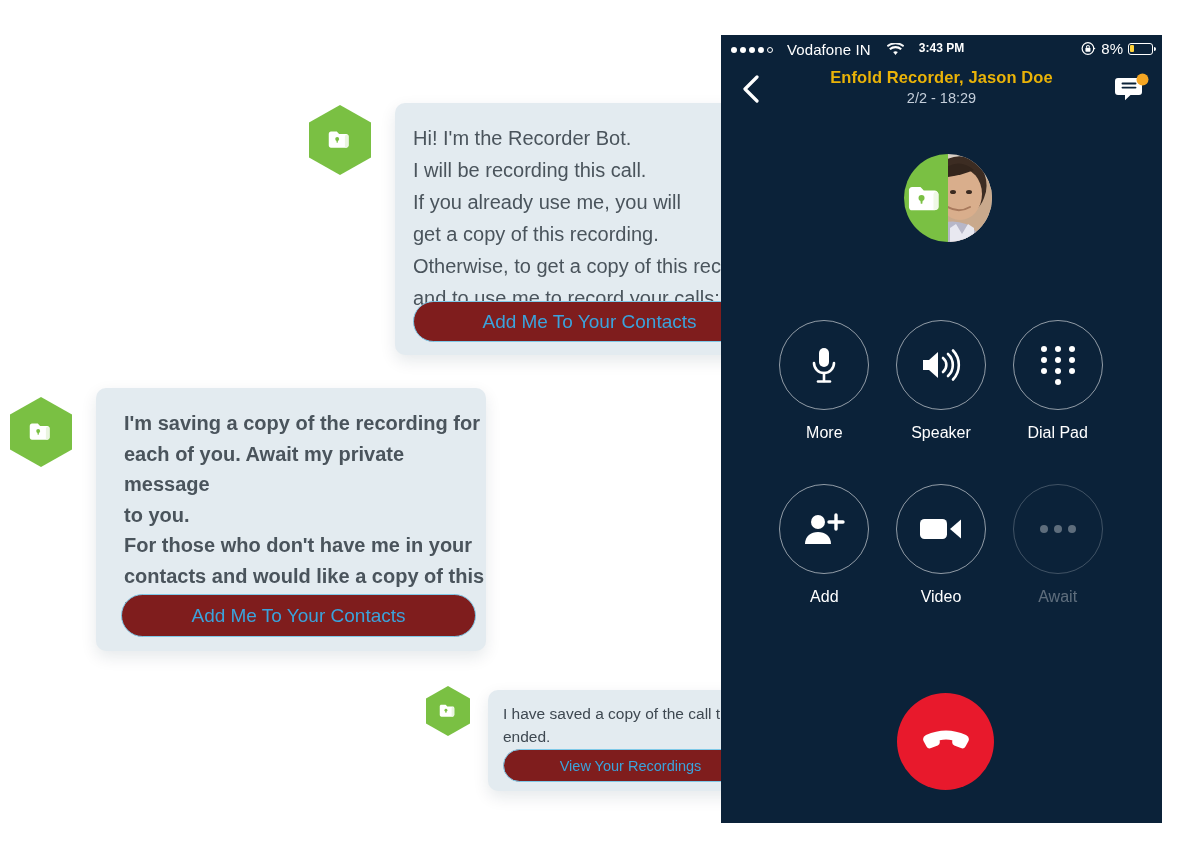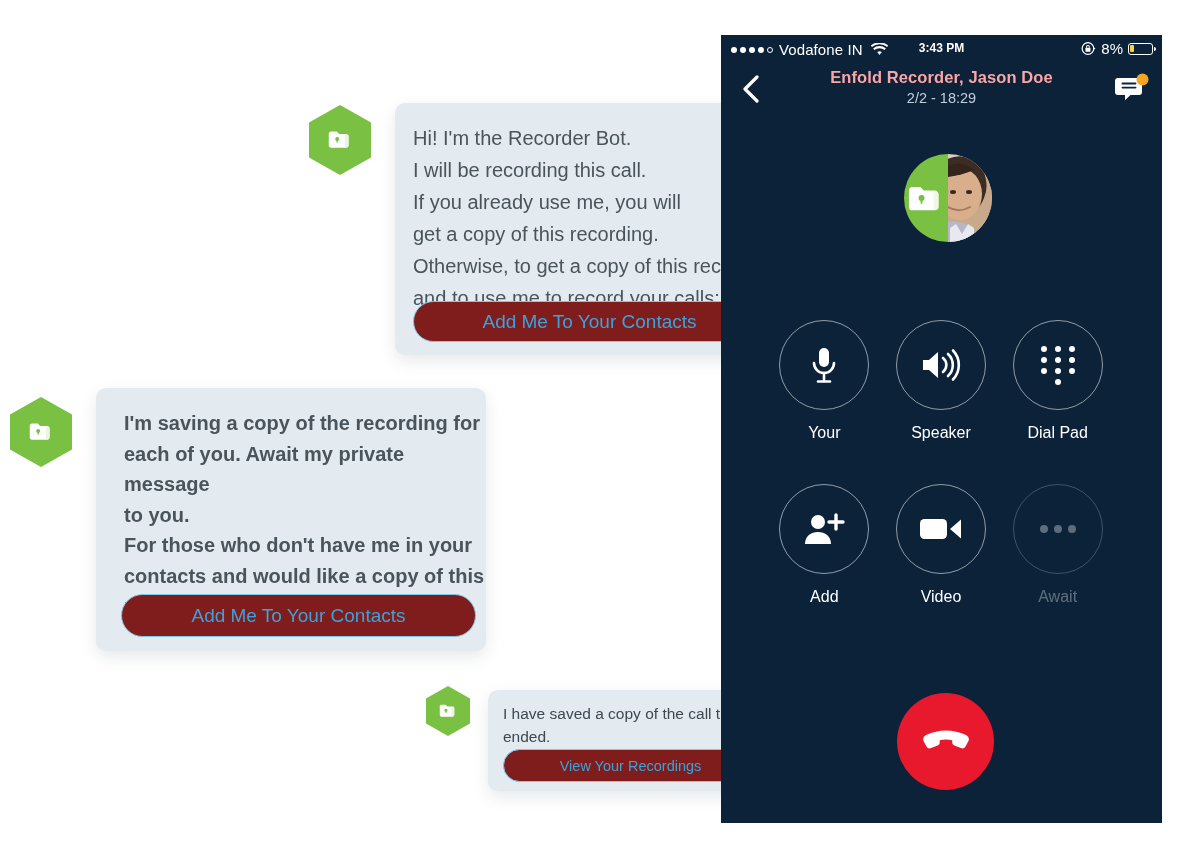--- a/index.html
+++ b/index.html
@@ -76,21 +76,21 @@
     height: 788px;
     background: #0B2239;
     overflow: hidden;
   }
 
   
   #status-bar {
     position: absolute; left: 0; top: 0; width: 100%; height: 30px;
     color: #ffffff; font-size: 15px;
   }
-  #carrier-block { position:absolute; left:10px; top:6px; display:flex; align-items:center; gap:6px; }
+  #carrier-block { position:absolute; left:10px; top:6px; display:flex; align-items:center; gap:14px; }
   .sig-dots { display:flex; align-items:center; gap:3px; }
   .sig-dots i { width:6px; height:6px; border-radius:50%; background:#fff; display:block; }
   .sig-dots i.hollow { background:transparent; border:1px solid #fff; width:4px; height:4px; }
   #carrier-name { font-size:15px; letter-spacing:.1px; }
   #clock { position:absolute; left:0; right:0; top:6px; text-align:center; font-size:12px; font-weight:bold; }
   #status-right { position:absolute; right:9px; top:5px; display:flex; align-items:center; gap:5px; }
   #battery-pct { font-size:15px; }
   .battery {
     width: 25px; height: 12px; border:1.4px solid #ffffff; border-radius:3px;
     position: relative; box-sizing: border-box; padding:1.3px;
@@ -101,21 +101,21 @@
   }
   .battery i { display:block; height:100%; width:18%; background:#FFD23A; border-radius:1px; }
 
   
   #nav-bar { position:absolute; left:0; top:30px; width:100%; height:50px; }
   #back-button {
     position:absolute; left:12px; top:6px; width:34px; height:36px;
     display:flex; align-items:center; justify-content:center; cursor:pointer;
   }
   #nav-titles { position:absolute; left:70px; right:70px; top:3px; text-align:center; }
-  #call-title { color:#fca5a5; font-size:16.5px; font-weight:bold; letter-spacing:.1px; }
+  #call-title { color:#eab308; font-size:16.5px; font-weight:bold; letter-spacing:.1px; }
   #call-subtitle { color:#C4CEDA; font-size:14.5px; margin-top:3px; }
   #chat-button { position:absolute; right:12px; top:8px; width:36px; height:34px; cursor:pointer; }
 
   
   #call-avatar {
     position:absolute; left:183px; top:119px; width:88px; height:88px;
     border-radius:50%; overflow:hidden;
   }
   #call-avatar .half-left {
     position:absolute; left:0; top:0; width:50%; height:100%;
@@ -291,21 +291,21 @@
 
     <div class="ctl">
       <div class="ctl-circle">
         <svg width="34" height="42" viewBox="0 0 34 42" aria-hidden="true">
           <rect x="12" y="4" width="10" height="19" rx="5" fill="#ffffff"></rect>
           <path d="M7 19 a10 10 0 0 0 20 0" fill="none" stroke="#ffffff" stroke-width="2.6" stroke-linecap="round"></path>
           <path d="M17 29 v8" stroke="#ffffff" stroke-width="2.6" stroke-linecap="round"></path>
           <path d="M11 37.5 h12" stroke="#ffffff" stroke-width="2.6" stroke-linecap="round"></path>
         </svg>
       </div>
-      <div class="ctl-label">Your</div>
+      <div class="ctl-label">More</div>
     </div>
 
     <div class="ctl">
       <div class="ctl-circle">
         <svg width="44" height="36" viewBox="0 0 44 36" aria-hidden="true">
           <path d="M4 13 h6 L19 5 v26 l-9 -8 H4 z" fill="#ffffff"></path>
           <path d="M24 11 a9 9 0 0 1 0 14" fill="none" stroke="#ffffff" stroke-width="2.6" stroke-linecap="round"></path>
           <path d="M29 7 a15 15 0 0 1 0 22" fill="none" stroke="#ffffff" stroke-width="2.6" stroke-linecap="round"></path>
           <path d="M34 3.5 a21 21 0 0 1 0 29" fill="none" stroke="#ffffff" stroke-width="2.6" stroke-linecap="round"></path>
         </svg>

